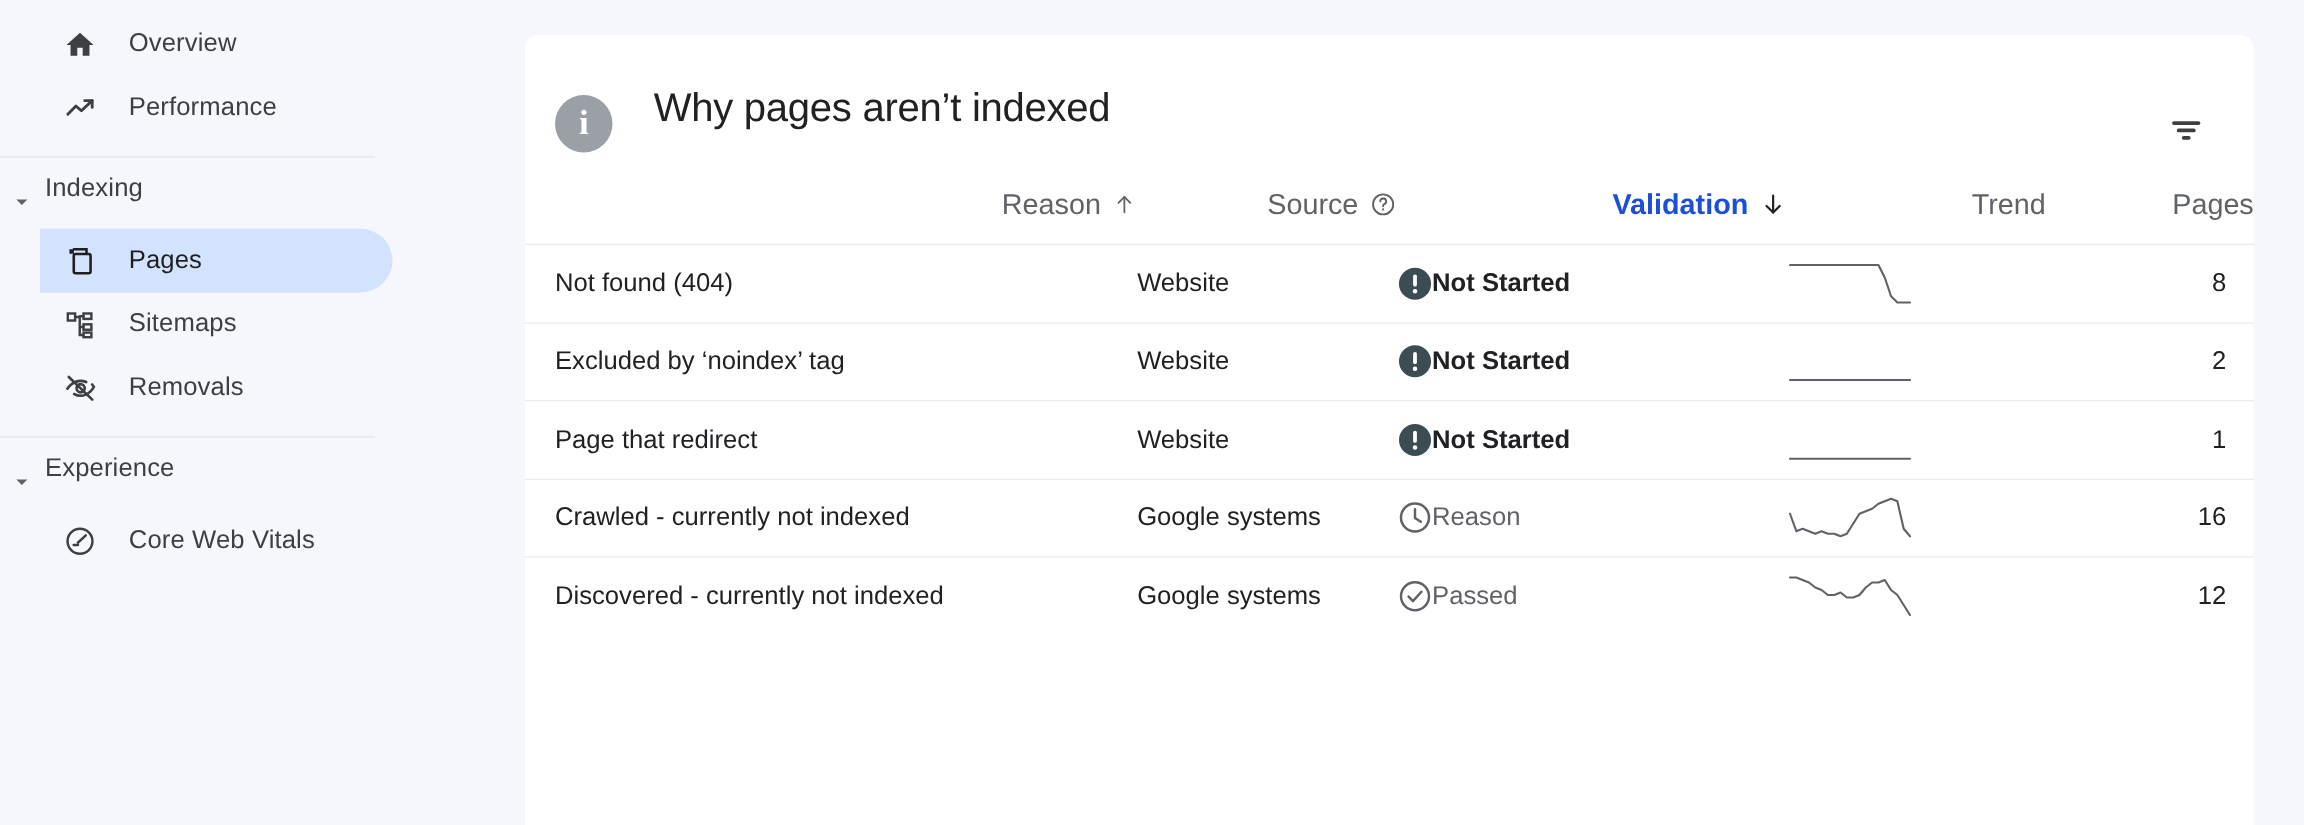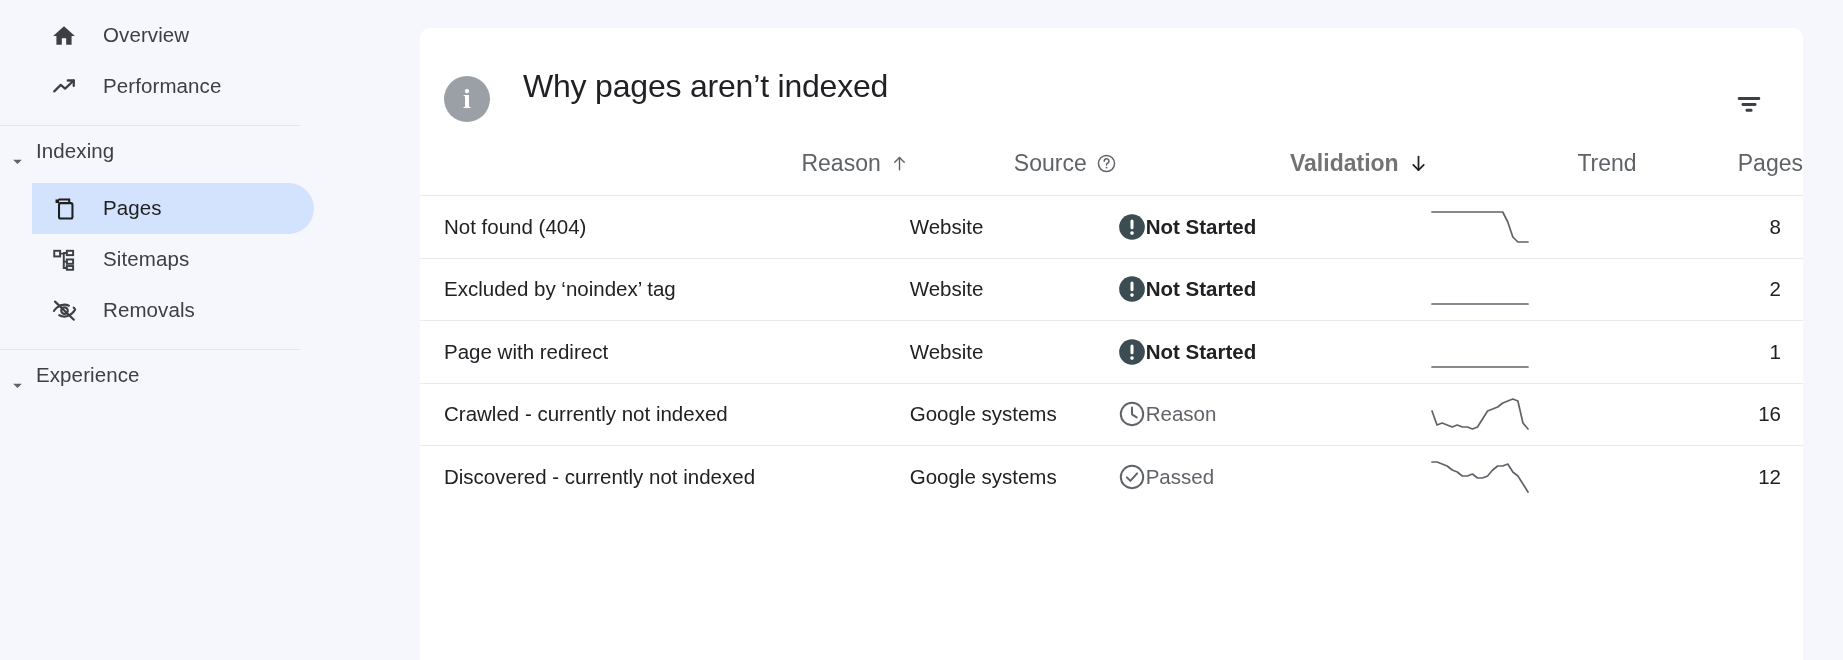--- a/index.html
+++ b/index.html
@@ -154,21 +154,21 @@
     vertical-align: bottom;
     text-align: right;
   }
   th.c-reason { width: 470px; padding-left: 24px; }
   th.c-source { width: 200px; }
   th.c-valid  { width: 300px; }
   th.c-trend  { width: 200px; }
   th.c-pages  { width: 160px; text-align: right; padding-right: 22px; }
 
   th .hcell { display: inline-flex; align-items: center; gap: 9px; }
-  th.sorted-active .hlabel { color: #737373; font-weight: 700; }
+  th.sorted-active .hlabel { color: #1d4ed8; font-weight: 700; }
 
   table.grid td {
     border-top: 1px solid #e8eaed;
     height: 62.5px;
     font-size: 20.5px;
     color: #202124;
     vertical-align: middle;
   }
   td.c-reason { padding-left: 24px; }
   td.c-pages  { text-align: right; padding-right: 22px; color: #202124; }
@@ -264,20 +264,30 @@
     <div class="nav-group">
       <span class="caret">
         <svg width="15" height="15" viewBox="0 0 24 24" fill="currentColor">
             <path d="M5 9l7 7 7-7z"></path>
           </svg>
       </span>
       <span class="glabel">Experience</span>
     </div>
 
 
+    <div class="nav-item">
+      <span class="ico">
+        <svg width="26" height="26" viewBox="0 0 24 24" fill="none" stroke="currentColor" stroke-width="1.8" stroke-linecap="round">
+            <circle cx="12" cy="12" r="9.2"></circle>
+            <path d="M16.3 7.6L10.4 13.1"></path>
+            <path d="M7.3 14.8h3.2"></path>
+          </svg>
+      </span>
+      <span class="lbl">Core Web Vitals</span>
+    </div>
 
   </nav>
 
   <main class="main">
     <section class="card">
 
       <div class="card-head">
         <div class="info-badge">i</div>
         <div class="head-text">
           <div class="card-title">Why pages aren’t indexed</div>
@@ -375,21 +385,21 @@
                 </span>
               </td>
               <td class="c-trend">
                 <svg class="spark" width="100" height="34" viewBox="0 0 100 34" preserveAspectRatio="none">
                   <polyline points="2.00,32.00 7.05,32.00 12.11,32.00 17.16,32.00 22.21,32.00 27.26,32.00 32.32,32.00 37.37,32.00 42.42,32.00 47.47,32.00 52.53,32.00 57.58,32.00 62.63,32.00 67.68,32.00 72.74,32.00 77.79,32.00 82.84,32.00 87.89,32.00 92.95,32.00 98.00,32.00" fill="none" stroke="#5f6368" stroke-width="1.7" stroke-linecap="round" stroke-linejoin="round" vector-effect="non-scaling-stroke"></polyline>
                 </svg>
               </td>
               <td class="c-pages"><span>2</span></td>
             </tr>
             <tr>
-              <td class="c-reason"><span>Page with redirect</span></td>
+              <td class="c-reason"><span>Page that redirect</span></td>
               <td class="c-source"><span>Website</span></td>
               <td class="c-valid">
                 <span class="valid-cell">
                   <svg class="st-ico" viewBox="0 0 24 24">
                     <circle cx="12" cy="12" r="11" fill="#3c4c53"></circle>
                     <rect x="10.7" y="5.6" width="2.6" height="8.3" rx="1.3" fill="#fff"></rect>
                     <circle cx="12" cy="17.2" r="1.55" fill="#fff"></circle>
                   </svg>
                   <span class="valid-label strong">Not Started</span>
                 </span>

